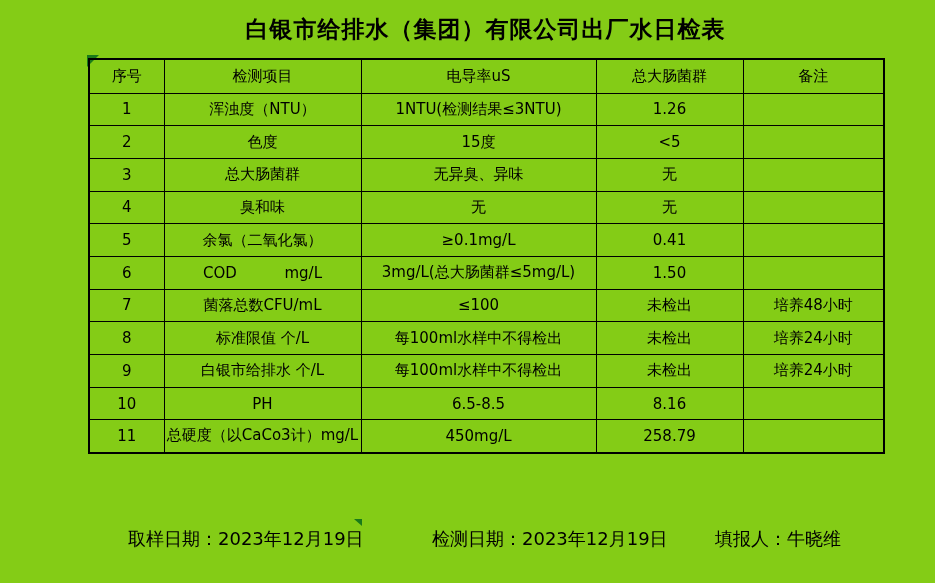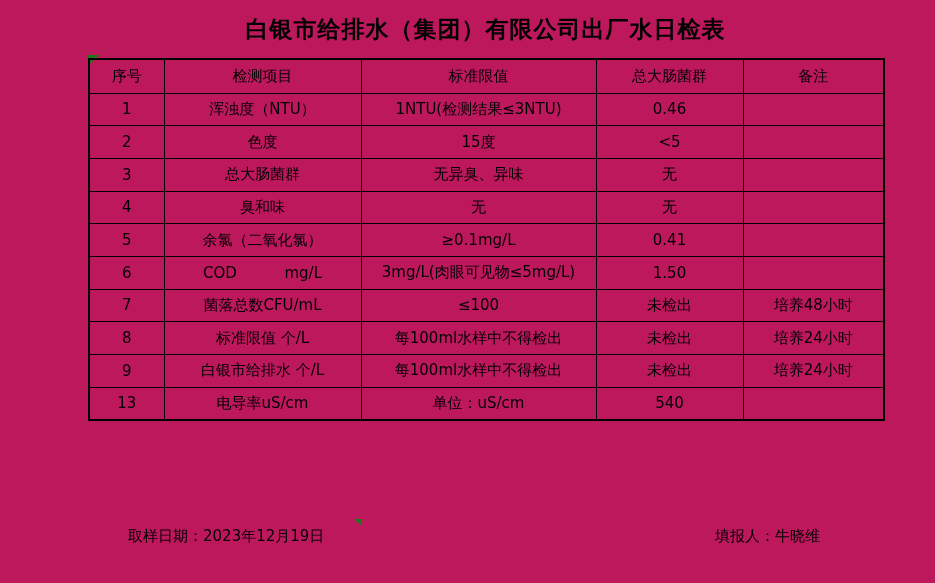--- a/index.html
+++ b/index.html
@@ -1,20 +1,20 @@
 <!DOCTYPE html>
 <html><head>
 <meta charset="utf-8">
 <style>
   html, body { margin: 0; padding: 0; background: #ffffff; }
   #page {
     position: relative;
     width: 935px;
     height: 583px;
-    background: #be185d;
+    background: #84cc16;
     font-family: "DejaVu Sans", "Liberation Sans", sans-serif;
     color: #000000;
     overflow: hidden;
   }
   #title {
     position: absolute;
     left: 88px;
     top: 14px;
     width: 795px;
     text-align: center;
@@ -41,21 +41,21 @@
     font-weight: normal;
     padding: 0 2px;
     white-space: pre;
     overflow: hidden;
   }
   #daily-check-table thead tr { height: 34px; }
   #daily-check-table tbody tr { height: 32.7px; }
   .footer-item {
     position: absolute;
     top: 527px;
-    font-size: 15px;
+    font-size: 18px;
     white-space: nowrap;
   }
   #footer-sampling-date { left: 128px; }
   #footer-test-date     { left: 432px; }
   #footer-reporter      { left: 715px; }
   .green-tri {
     position: absolute;
     background: #1a7a1a;
   }
   #corner-marker {
@@ -83,31 +83,31 @@
       <col style="width:75px">
         <col style="width:197px">
         <col style="width:235px">
         <col style="width:147px">
         <col style="width:141px">
     </colgroup>
     <thead>
       <tr>
         <th>序号</th>
         <th>检测项目</th>
-        <th>标准限值</th>
+        <th>电导率uS</th>
         <th>总大肠菌群</th>
         <th>备注</th>
       </tr>
     </thead>
     <tbody>
       <tr>
         <td>1</td>
         <td>浑浊度（NTU）</td>
         <td>1NTU(检测结果≤3NTU)</td>
-        <td>0.46</td>
+        <td>1.26</td>
         <td></td>
       </tr>
       <tr>
         <td>2</td>
         <td>色度</td>
         <td>15度</td>
         <td>&lt;5</td>
         <td></td>
       </tr>
       <tr>
@@ -127,21 +127,21 @@
       <tr>
         <td>5</td>
         <td>余氯（二氧化氯）</td>
         <td>≥0.1mg/L</td>
         <td>0.41</td>
         <td></td>
       </tr>
       <tr>
         <td>6</td>
         <td>COD          mg/L</td>
-        <td>3mg/L(肉眼可见物≤5mg/L)</td>
+        <td>3mg/L(总大肠菌群≤5mg/L)</td>
         <td>1.50</td>
         <td></td>
       </tr>
       <tr>
         <td>7</td>
         <td>菌落总数CFU/mL</td>
         <td>≤100</td>
         <td>未检出</td>
         <td>培养48小时</td>
       </tr>
@@ -153,27 +153,35 @@
         <td>培养24小时</td>
       </tr>
       <tr>
         <td>9</td>
         <td>白银市给排水 个/L</td>
         <td>每100ml水样中不得检出</td>
         <td>未检出</td>
         <td>培养24小时</td>
       </tr>
       <tr>
-        <td>13</td>
-        <td>电导率uS/cm</td>
-        <td>单位：uS/cm</td>
-        <td>540</td>
+        <td>10</td>
+        <td>PH</td>
+        <td>6.5-8.5</td>
+        <td>8.16</td>
+        <td></td>
+      </tr>
+      <tr>
+        <td>11</td>
+        <td>总硬度（以CaCo3计）mg/L</td>
+        <td>450mg/L</td>
+        <td>258.79</td>
         <td></td>
       </tr>
     </tbody>
   </table>
 
   <div id="bottom-marker" class="green-tri"></div>
 
   <div id="footer-sampling-date" class="footer-item">取样日期：2023年12月19日</div>
+  <div id="footer-test-date" class="footer-item">检测日期：2023年12月19日</div>
   <div id="footer-reporter" class="footer-item">填报人：牛晓维</div>
 
 </div>
 
 </body></html>

